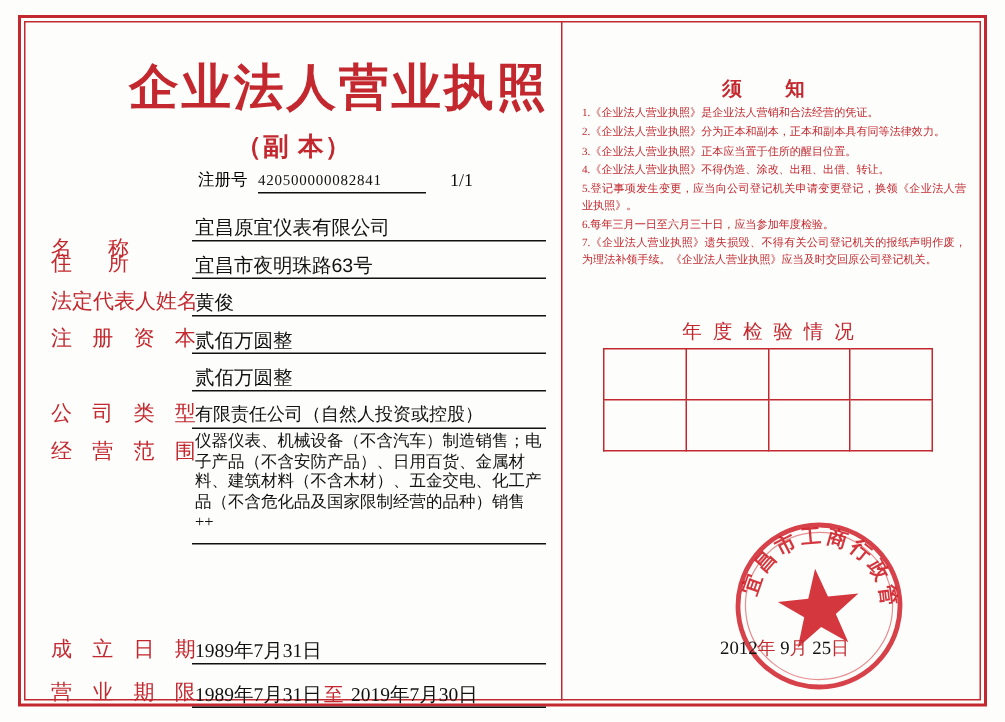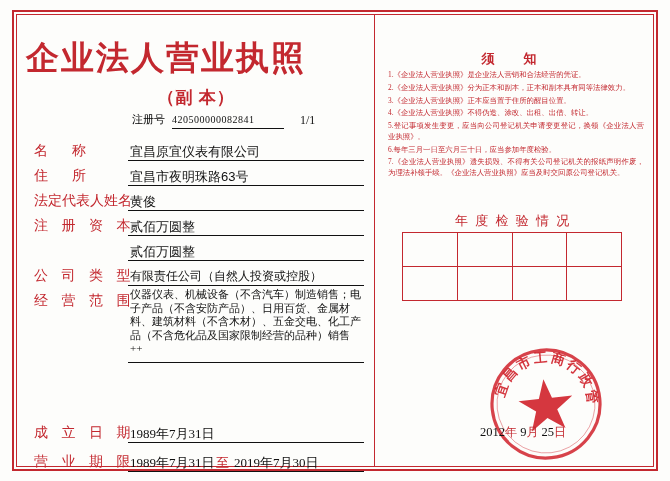--- a/index.html
+++ b/index.html
@@ -44,21 +44,21 @@
     width: 1px;
     height: 453px;
     background: #c3282f;
   }
   
   .doc-title {
     position: absolute;
     left: 26px;
     top: 36px;
     width: 340px;
-    text-align: left;
+    text-align: right;
     font-family: "Liberation Serif", "DejaVu Serif", serif;
     font-size: 33px;
     font-weight: bold;
     color: #c3282f;
     letter-spacing: 2px;
     white-space: nowrap;
   }
   .doc-subtitle {
     position: absolute;
     left: 26px;
@@ -234,21 +234,21 @@
   <div class="doc-title">企业法人营业执照</div>
   <div class="doc-subtitle">（副 本）</div>
 
   <div class="reg-no-row">
     <span class="reg-no-label">注册号</span>
     <span class="reg-no-value">420500000082841</span>
   </div>
   <div class="reg-no-page">1/1</div>
   <div class="line-under-reg"></div>
 
-  <div class="field" style="top:142px;">
+  <div class="field" style="top:157px;">
     <span class="field-label">名　称</span>
   </div>
   <div class="field-value" style="left:130px; top:143px;">宜昌原宜仪表有限公司</div>
   <div class="uline" style="left:128px; top:160px; width:236px;"></div>
 
   <div class="field" style="top:167px;">
     <span class="field-label">住　所</span>
   </div>
   <div class="field-value" style="left:130px; top:168px;">宜昌市夜明珠路63号</div>
   <div class="uline" style="left:128px; top:185px; width:236px;"></div>

